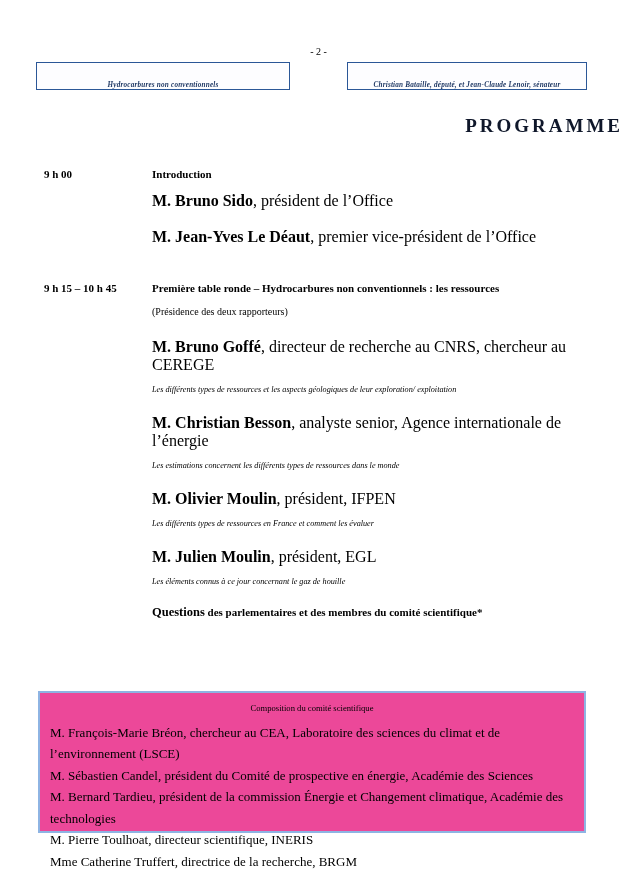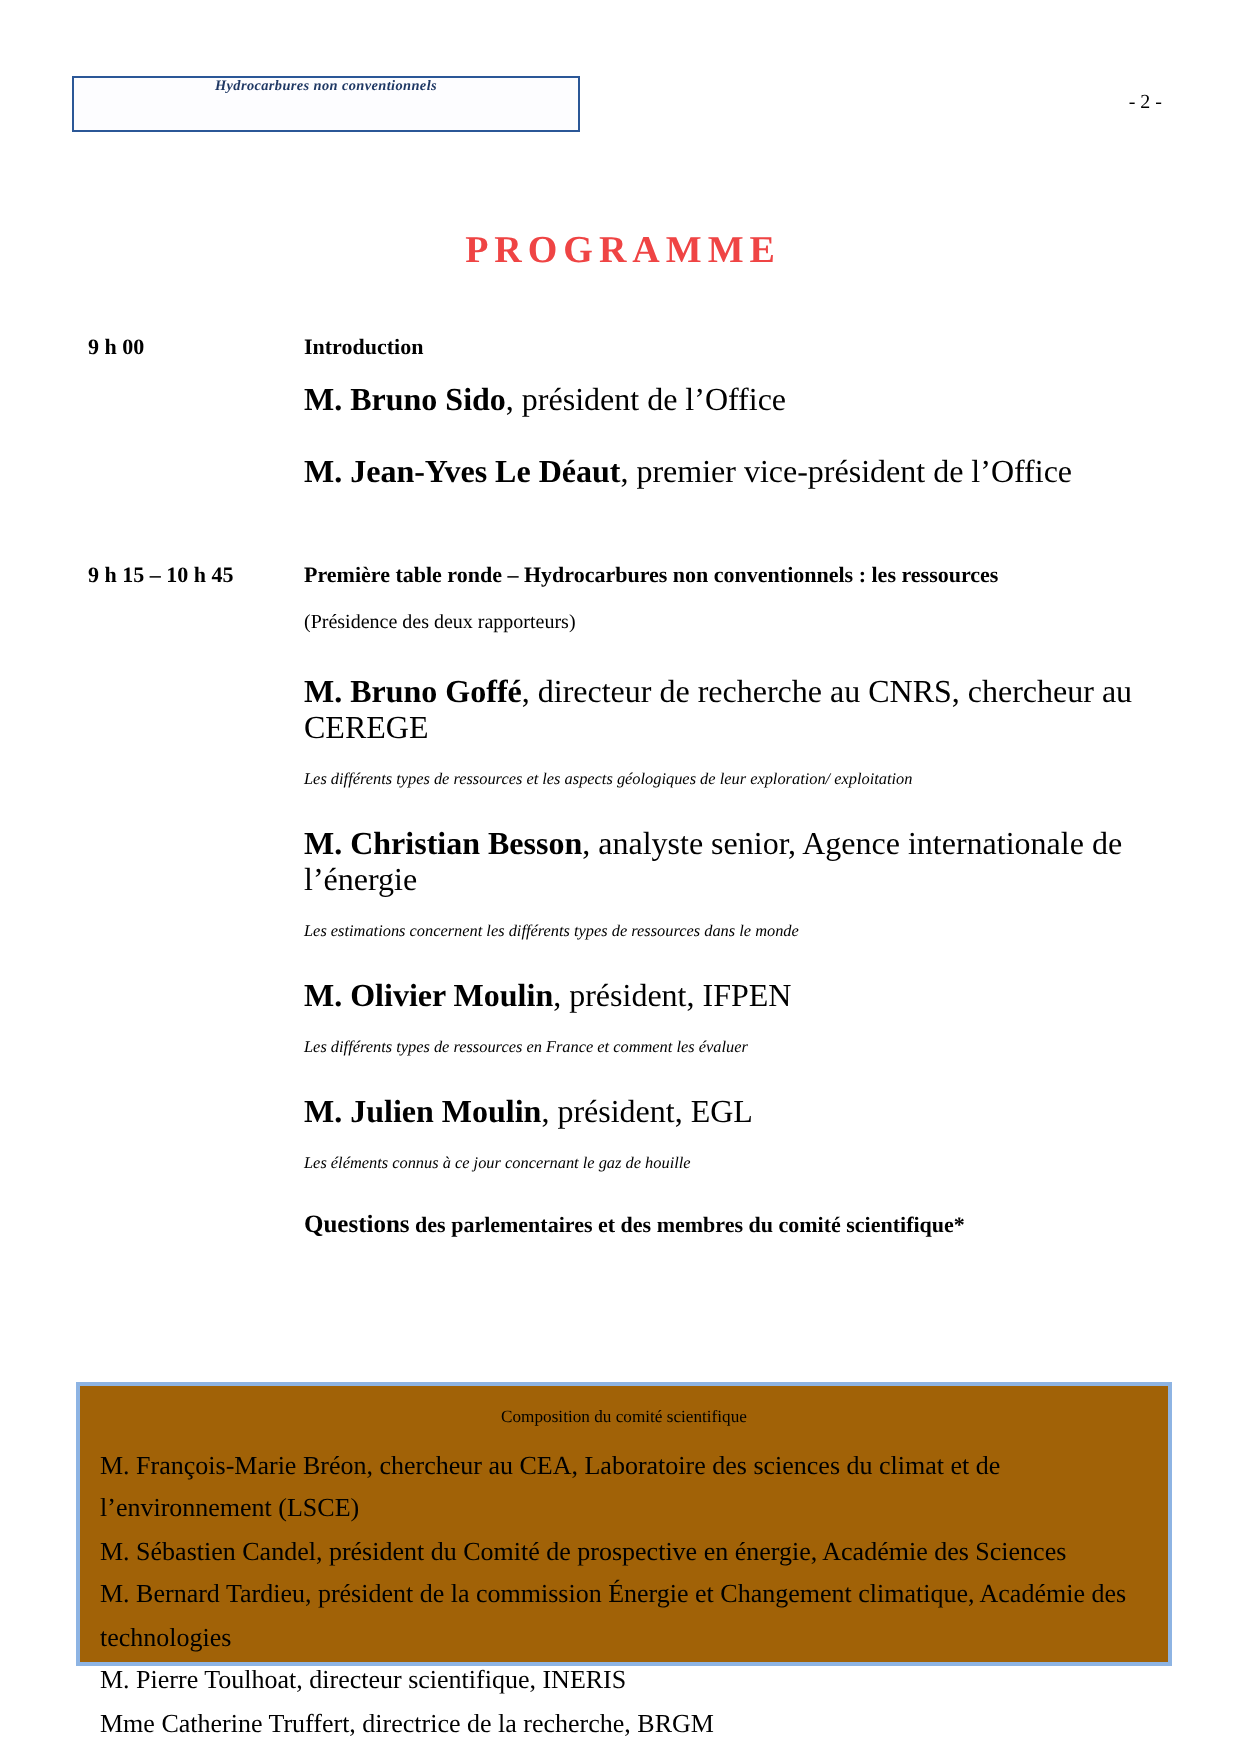--- a/index.html
+++ b/index.html
@@ -31,23 +31,24 @@
     height: 30px;
     display: flex;
     align-items: flex-start;
     justify-content: space-between;
   }
   .header-box {
     border: 1px solid #2b5797;
     background: #fdfdff;
     height: 28px;
     display: flex;
-    align-items: flex-start;
+    align-items: flex-end;
     justify-content: center;
     box-sizing: border-box;
+    margin-top: 24px;
   }
   .header-box-left {
     width: 254px;
   }
   .header-box-right {
     width: 240px;
   }
   .header-box span {
     font-family: "Liberation Serif", serif;
     font-size: 7.2px;
@@ -64,25 +65,25 @@
     padding: 0 6px;
     font-family: "Liberation Serif", serif;
   }
 
   
   .doc-title {
     position: absolute;
     top: 115px;
     left: 0;
     width: 623px;
-    text-align: center;
+    text-align: right;
     font-size: 19px;
     font-weight: bold;
     letter-spacing: 3px;
-    color: #ef4444;
+    color: #0f172a;
     font-family: "Liberation Serif", serif;
   }
 
   
   .content {
     position: absolute;
     top: 168px;
     left: 44px;
     width: 540px;
   }
@@ -142,21 +143,21 @@
   }
 
   
   .footer-box {
     position: absolute;
     left: 38px;
     top: 691px;
     width: 548px;
     height: 142px;
     border: 2px solid #8eb4e3;
-    background: #a16207;
+    background: #ec4899;
     box-sizing: border-box;
     padding: 10px 10px 8px 10px;
   }
   .footer-title {
     text-align: center;
     font-size: 8.6px;
     margin-bottom: 9px;
     font-family: "Liberation Serif", serif;
   }
   .footer-line {
@@ -169,20 +170,23 @@
 </head>
 <body>
 
 <div class="page">
 
   <div class="header">
     <div class="header-box header-box-left">
       <span>Hydrocarbures non conventionnels</span>
     </div>
     <div class="page-number">- 2 -</div>
+    <div class="header-box header-box-right">
+      <span>Christian Bataille, député, et Jean-Claude Lenoir, sénateur</span>
+    </div>
   </div>
 
   <div class="doc-title">PROGRAMME</div>
 
   <div class="content">
 
     <div class="block">
       <div class="time">9 h 00</div>
       <div class="entries">
         <div class="line-bold">Introduction</div>

